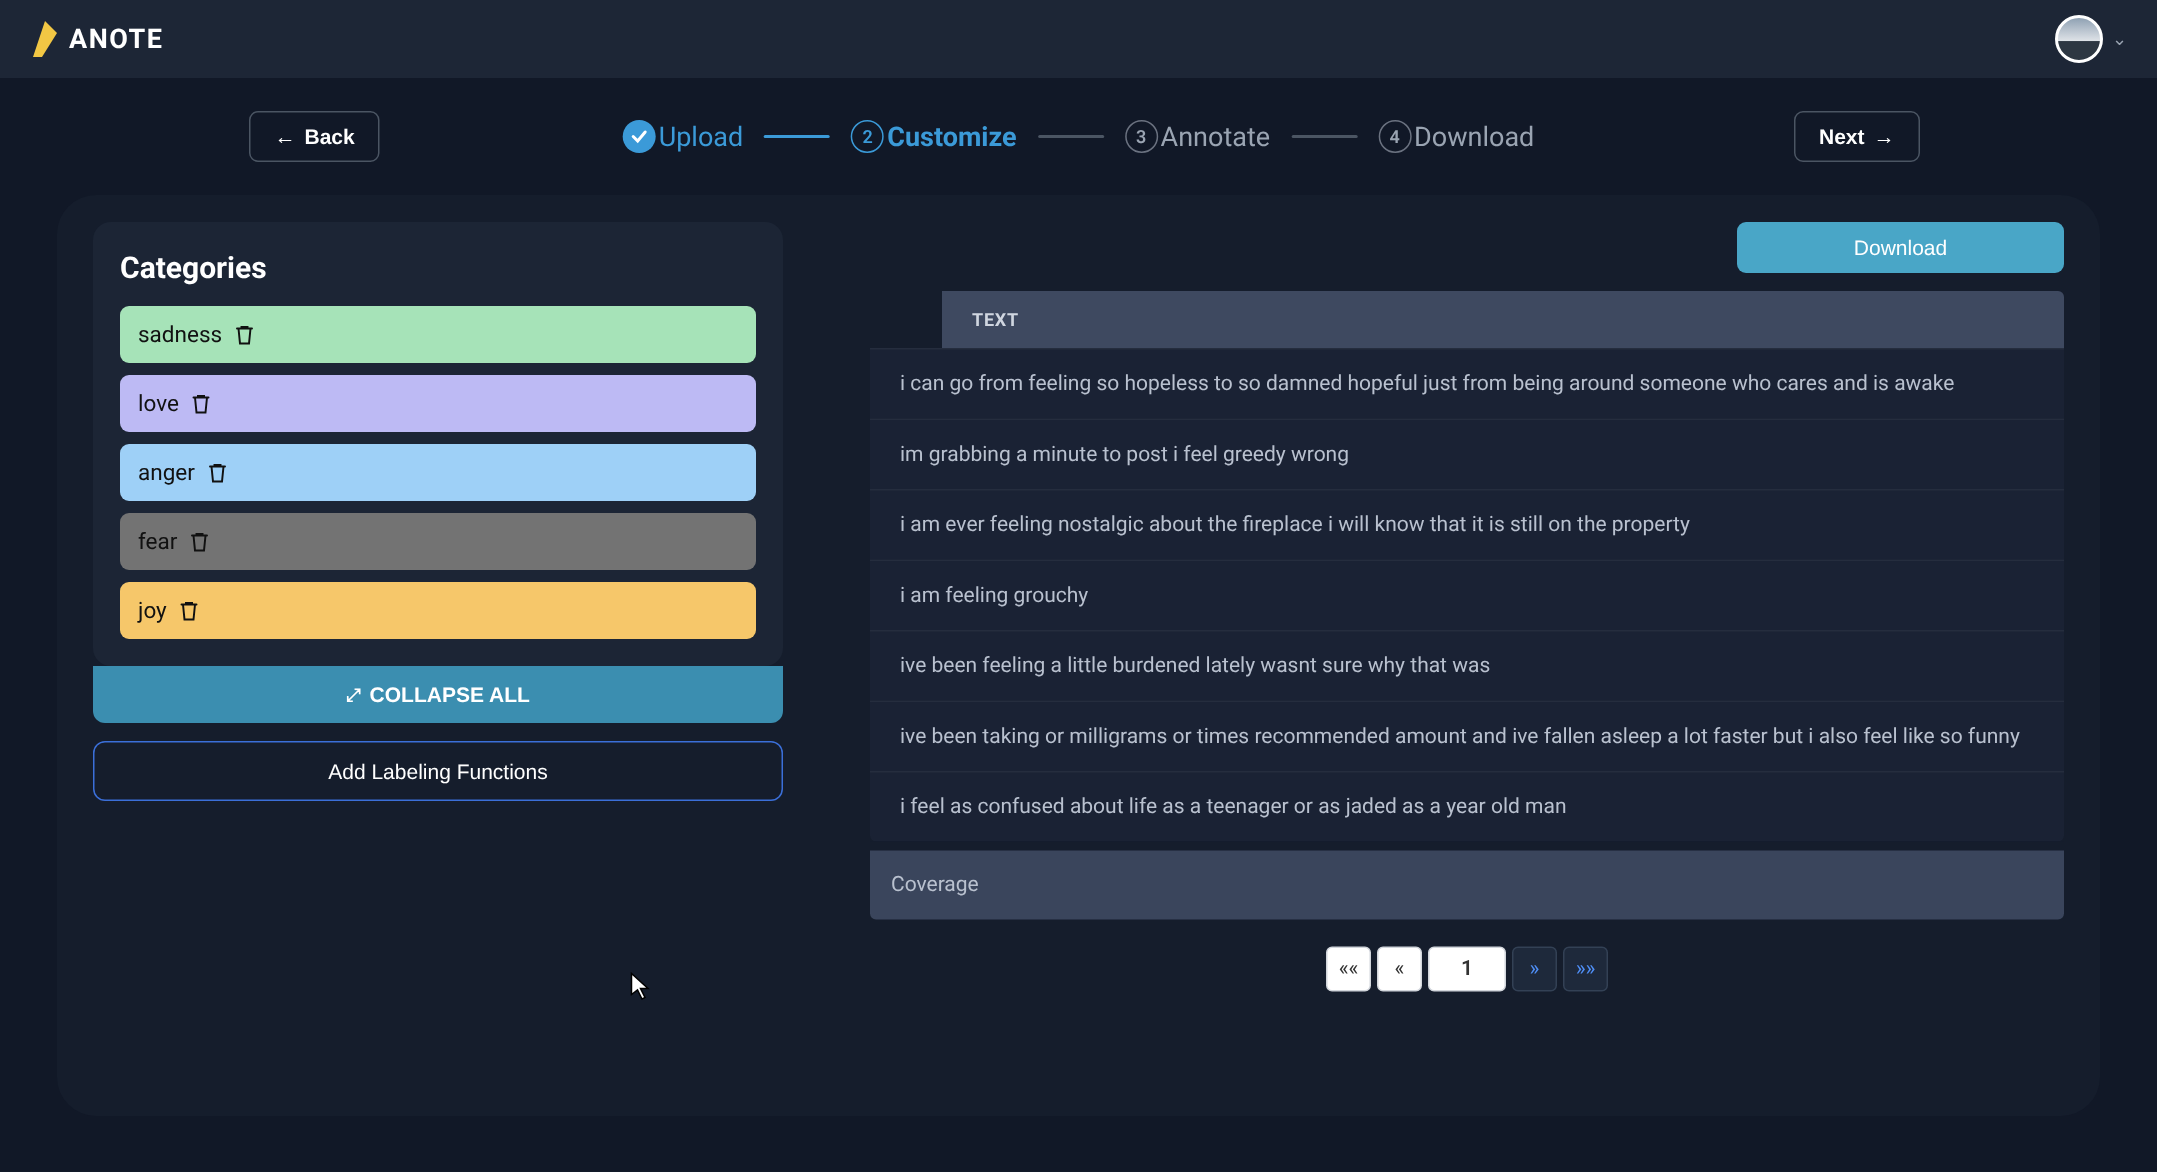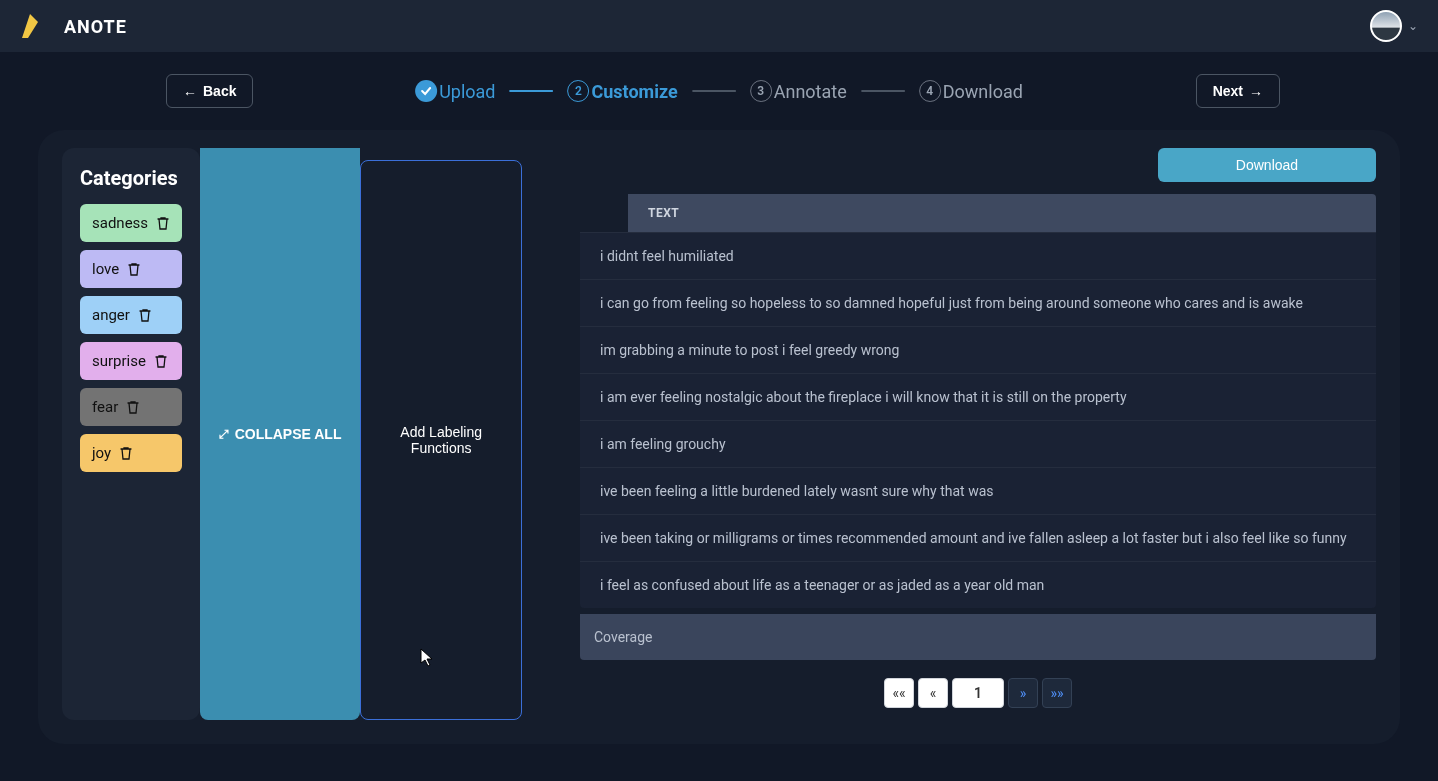--- a/index.html
+++ b/index.html
@@ -14,21 +14,21 @@
 
   
   .topbar {
     height: 52px;
     display: flex;
     align-items: center;
     justify-content: space-between;
     padding: 0 20px;
     background: #1d2636;
   }
-  .logo-wrap { display: flex; align-items: center; gap: 24px; }
+  .logo-wrap { display: flex; align-items: center; gap: 6px; }
   .logo-wrap svg { width: 20px; height: 28px; }
   .logo-text { font-weight: 700; font-size: 18px; letter-spacing: 1px; color: #fff; }
   .profile-wrap { display: flex; align-items: center; gap: 6px; }
   .avatar {
     width: 32px; height: 32px; border-radius: 50%;
     background: linear-gradient(180deg,#8fa1b3 0%, #dfe3e8 55%, #2d3742 56%, #2d3742 100%);
     border: 2px solid #fff;
   }
   .chevron-down { color: #9aa4b2; font-size: 12px; }
 
@@ -99,21 +99,21 @@
     margin: 12px 38px 0 38px;
     background: #151d2c;
     border-radius: 26px;
     padding: 18px 24px 24px 24px;
     display: flex;
     gap: 58px;
     height: 614px;
   }
 
   
-  .left-col { width: 460px; flex: none; display:flex; flex-direction:row; }
+  .left-col { width: 460px; flex: none; display:flex; flex-direction:column; }
   .cat-box {
     background: #1c2535;
     border-radius: 12px;
     padding: 18px;
     margin-bottom: 0;
   }
   .cat-title { font-size: 20px; font-weight: 700; color: #fff; margin-bottom: 14px; }
   .cat-list { display: flex; flex-direction: column; gap: 8px; }
   .cat-chip {
     border-radius: 6px;
@@ -300,28 +300,20 @@
             </span>
           </div>
           <div class="cat-chip" style="background: rgb(158, 208, 247);">
             <span>anger</span>
             <span class="trash-icon">
               <svg viewBox="0 0 14 14">
                 <path d="M2 3 h10 M5 3 V2 h4 V3 M3 3 l1 10 h6 l1 -10" fill="none" stroke="#111" stroke-width="1.3" stroke-linecap="round"></path>
               </svg>
             </span>
           </div>
-          <div class="cat-chip" style="background: rgb(226, 175, 236);">
-            <span>surprise</span>
-            <span class="trash-icon">
-              <svg viewBox="0 0 14 14">
-                <path d="M2 3 h10 M5 3 V2 h4 V3 M3 3 l1 10 h6 l1 -10" fill="none" stroke="#111" stroke-width="1.3" stroke-linecap="round"></path>
-              </svg>
-            </span>
-          </div>
           <div class="cat-chip" style="background: #737373;">
             <span>fear</span>
             <span class="trash-icon">
               <svg viewBox="0 0 14 14">
                 <path d="M2 3 h10 M5 3 V2 h4 V3 M3 3 l1 10 h6 l1 -10" fill="none" stroke="#111" stroke-width="1.3" stroke-linecap="round"></path>
               </svg>
             </span>
           </div>
           <div class="cat-chip" style="background: rgb(246, 199, 106);">
             <span>joy</span>
@@ -339,21 +331,20 @@
     </button>
     <button class="action-btn add-label">Add Labeling Functions</button>
   </div>
 
   <div class="right-col">
     <button class="download-btn">Download</button>
 
     <div class="table">
       <div class="thead">TEXT</div>
       <div id="rows">
-          <div class="row">i didnt feel humiliated</div>
           <div class="row">i can go from feeling so hopeless to so damned hopeful just from being around someone who cares and is awake</div>
           <div class="row">im grabbing a minute to post i feel greedy wrong</div>
           <div class="row">i am ever feeling nostalgic about the fireplace i will know that it is still on the property</div>
           <div class="row">i am feeling grouchy</div>
           <div class="row">ive been feeling a little burdened lately wasnt sure why that was</div>
           <div class="row">ive been taking or milligrams or times recommended amount and ive fallen asleep a lot faster but i also feel like so funny</div>
           <div class="row">i feel as confused about life as a teenager or as jaded as a year old man</div>
         </div>
     </div>
     <div class="table-gap"></div>

